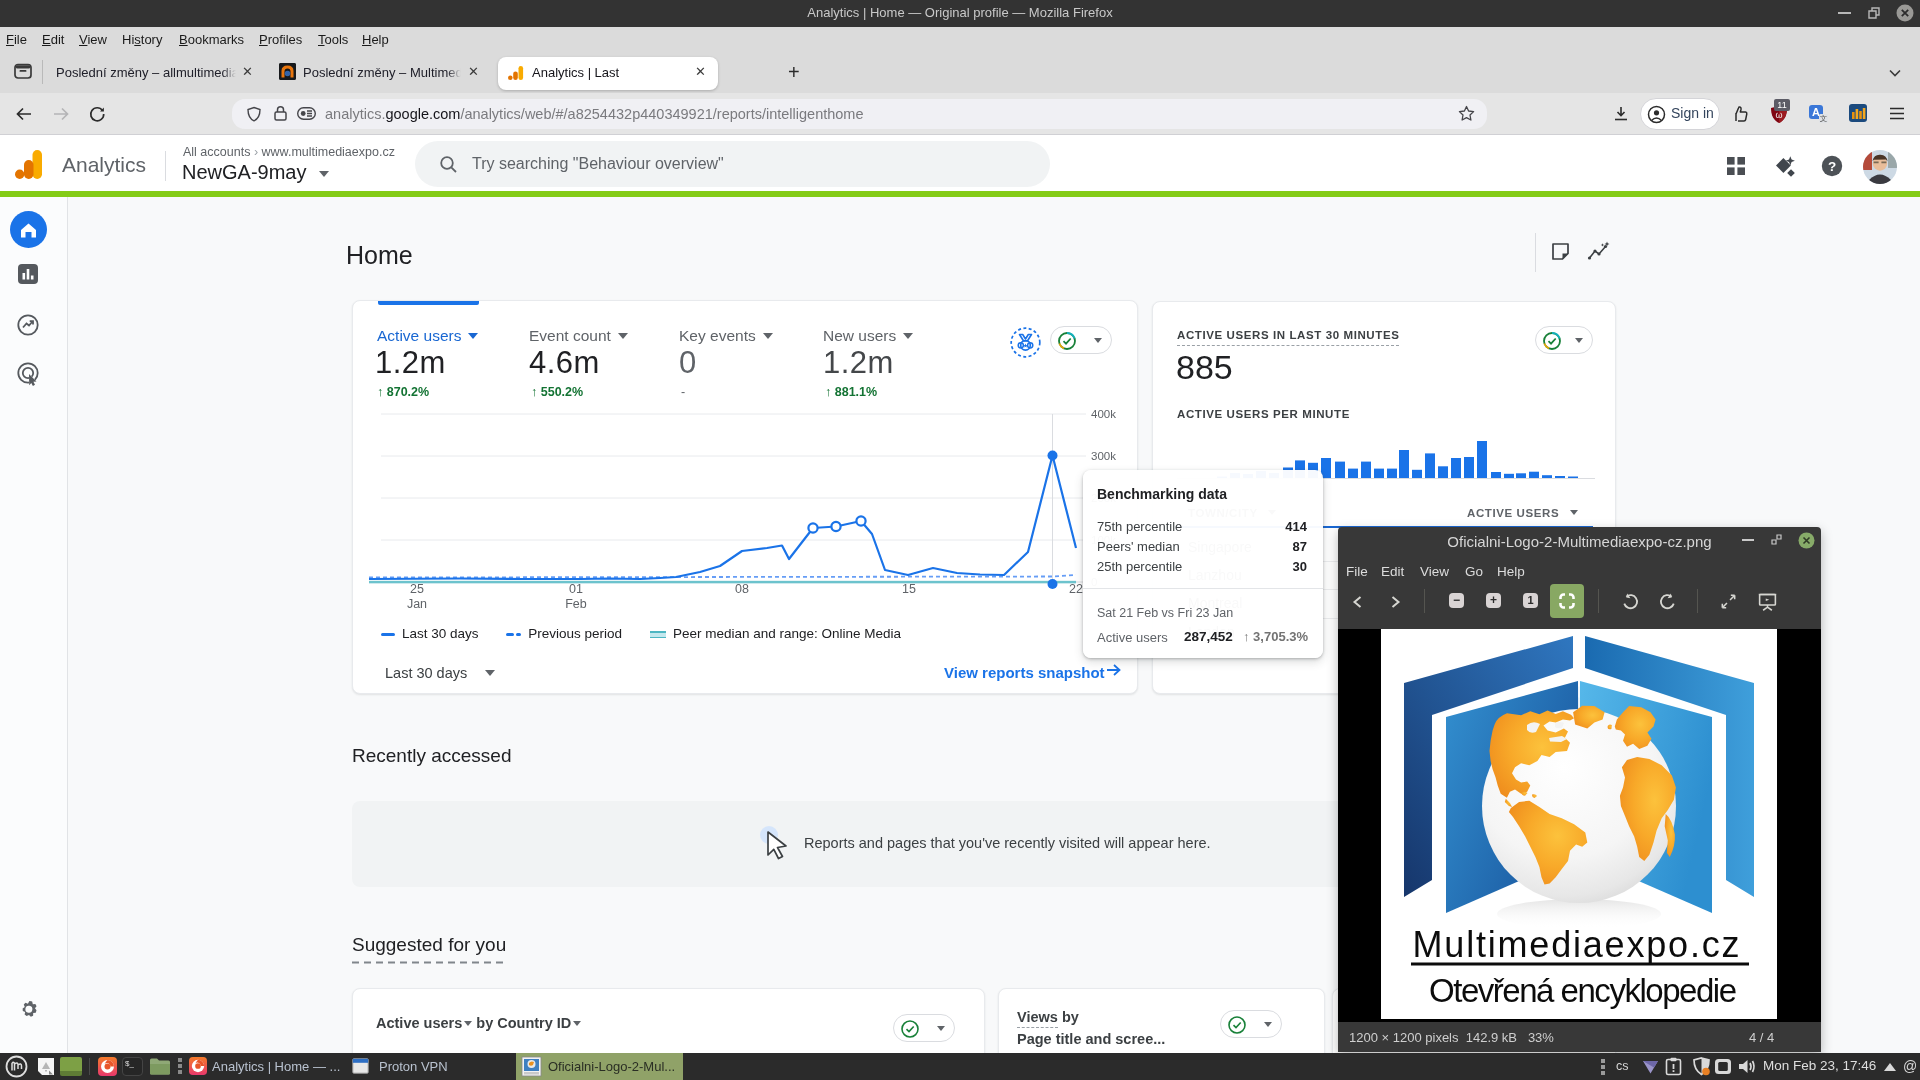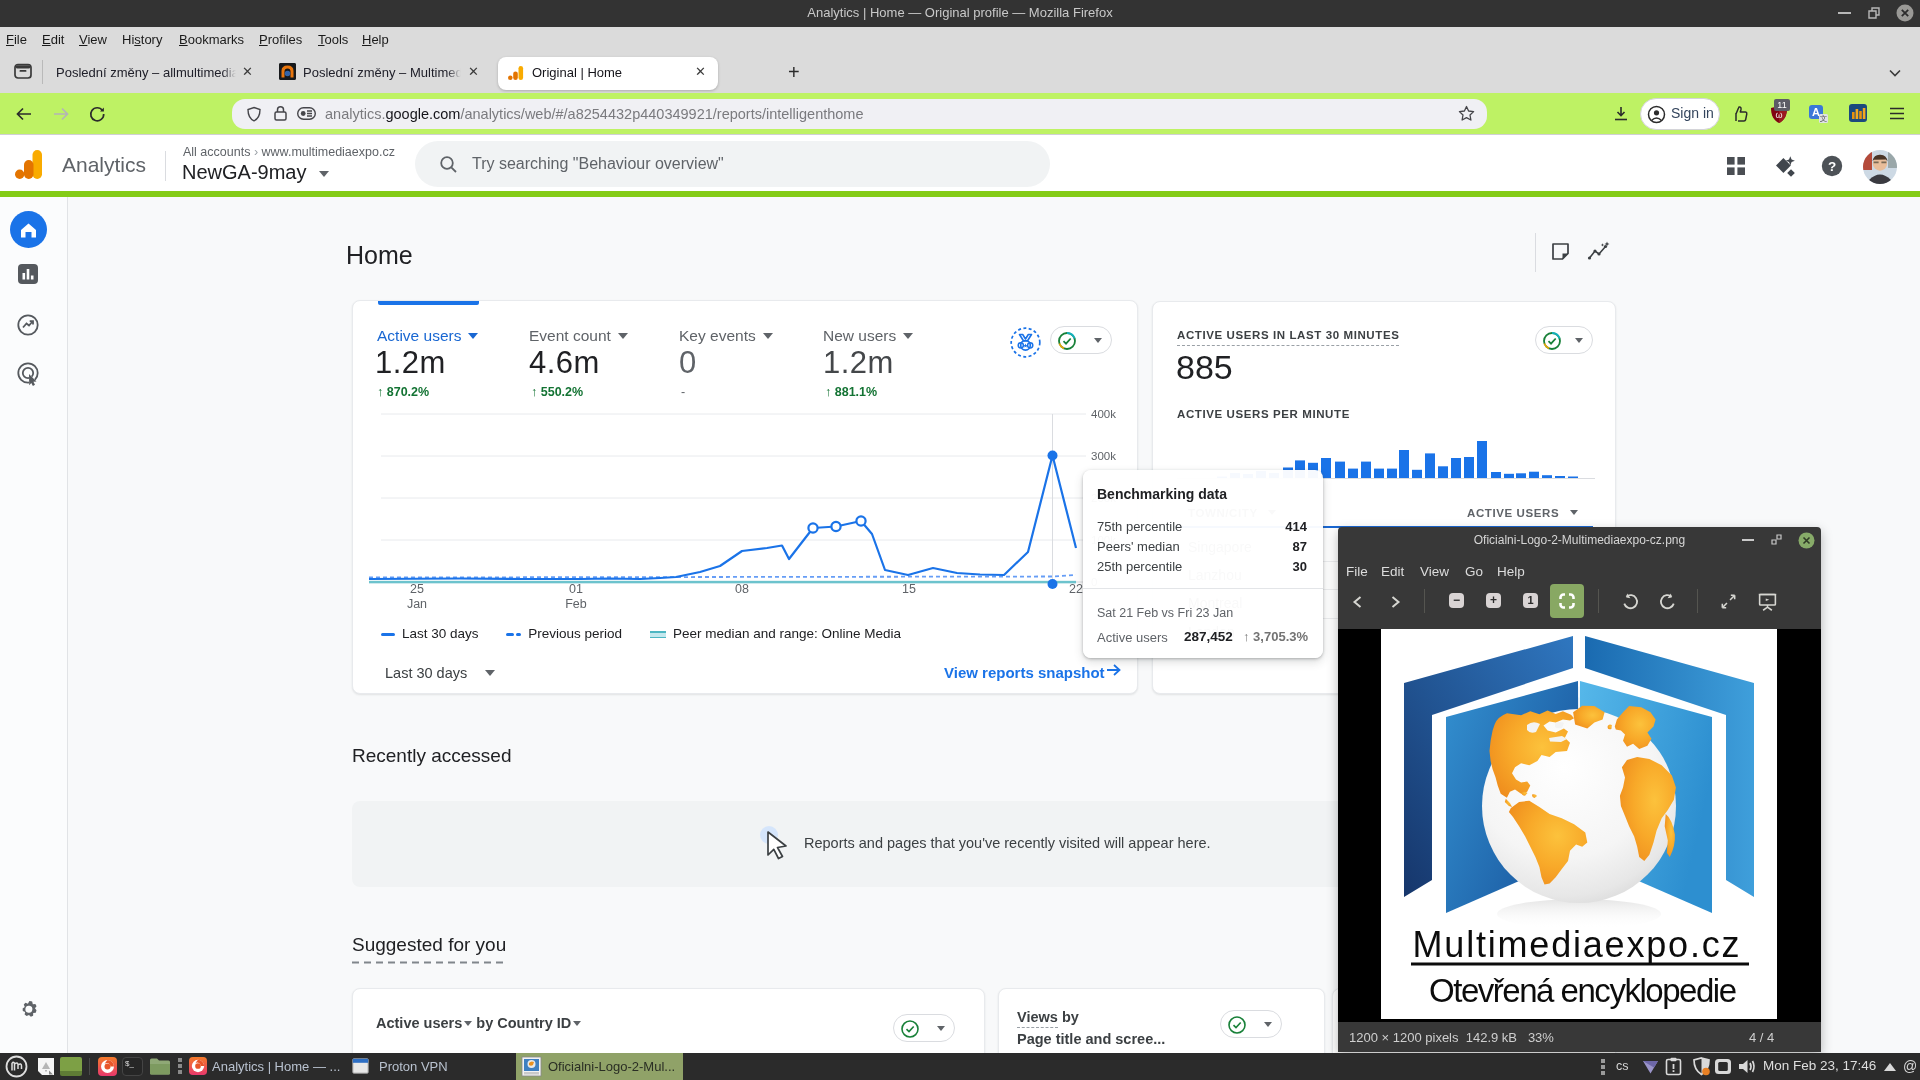--- a/index.html
+++ b/index.html
@@ -6,21 +6,21 @@
 html,body { width:1920px; height:1080px; overflow:hidden; font-family:"Liberation Sans", sans-serif; }
 .abs { position:absolute; }
 #stage { position:relative; width:1920px; height:1080px; background:#f8f9fa; }
 
 
 #titlebar { left:0; top:0; width:1920px; height:27px; background:#333333; color:#cfcfcf; }
 #titlebar .title { position:absolute; left:0; right:0; top:5px; text-align:center; font-size:13px; color:#c9c9c9; }
 #menubar { left:0; top:27px; width:1920px; height:25px; background:#dbdbdb; color:#1a1a1a; font-size:13px; }
 #menubar span.mi { position:absolute; top:5px; }
 #tabbar { left:0; top:52px; width:1920px; height:41px; background:#dbdbdb; }
-#navbar { left:0; top:93px; width:1920px; height:42px; background:#bef264; border-bottom:1px solid #d0d0d4; }
+#navbar { left:0; top:93px; width:1920px; height:42px; background:#e5e5e5; border-bottom:1px solid #d0d0d4; }
 .urlfield { position:absolute; left:232px; top:6px; width:1255px; height:30px; background:#f0f0f4; border-radius:13px; }
 
 
 #gaheader { left:0; top:135px; width:1920px; height:62px; background:#ffffff; border-bottom:6px solid #84cc16; }
 
 
 #content { left:0; top:197px; width:1920px; height:856px; background:#f8f9fa;padding-left:40px; }
 #sidebar { left:0; top:0px; width:68px; height:856px; background:#fbfcfd; border-right:1px solid #e1e3e6; }
 
 .card { position:absolute; background:#fff; border:1px solid #e8eaed; border-radius:8px; box-shadow:0 1px 2px rgba(60,64,67,.12); }
@@ -31,21 +31,21 @@
 .pill svg { position:absolute; left:7px; top:5px; }
 .pill .car { position:absolute; right:9px; top:11px; width:0; height:0; border-left:4.5px solid transparent; border-right:4.5px solid transparent; border-top:5px solid #5f6368; }
 .mlabel { position:absolute; font-size:15.5px; font-weight:500; color:#5f6368; }
 .mval { position:absolute; font-size:31px; color:#202124; letter-spacing:0.5px; }
 .mpct { position:absolute; font-size:12.5px; font-weight:bold; color:#137333; }
 .mcar { display:inline-block; width:0; height:0; border-left:5px solid transparent; border-right:5px solid transparent; border-top:6px solid currentColor; margin-left:7px; position:relative; top:-2px; }
 .rowlab { font-size:14px; color:#5f6368; }
 .ttrow { font-size:13px; color:#3c4043; }
 .ttval { right:16px; font-size:13px; font-weight:bold; color:#202124; text-align:center; }
 #viewer { left:1338px; top:527px; width:483px; height:525px; background:#383838; border-radius:4px 4px 0 0; box-shadow:0 4px 12px rgba(0,0,0,.28); }
-#viewer .vtitle { position:absolute; left:0; right:0; top:6px; text-align:center; font-size:12px; color:#d6d6d6; }
+#viewer .vtitle { position:absolute; left:0; right:0; top:6px; text-align:center; font-size:15px; color:#d6d6d6; }
 #viewer .vmenu span { position:absolute; top:37px; font-size:13.5px; color:#dcdcdc; }
 .tbtn { position:absolute; width:15px; height:15px; background:#d9d4d4; border-radius:4px; color:#2a2a2a; text-align:center; font-size:12px; font-weight:bold; line-height:14px; }
 #taskbar { left:0; top:1053px; width:1920px; height:27px; background:#2b2b2b; }
 #taskbar .wintxt { position:absolute; top:6px; font-size:13px; color:#b9c2cf; white-space:nowrap; }
 </style>
 </head>
 <body>
 <div id="stage">
 
   <div class="abs" id="titlebar">
@@ -84,21 +84,21 @@
           <circle cx="8.5" cy="10.5" r="2.8" fill="#3464a8"></circle>
         </svg></div>
     <div class="abs tabtxt" style="left:303px;top:13px;width:158px;">Poslední změny – Multimedi</div>
     <span class="abs tabx" style="left:468px;top:12px;">✕</span>
     <div class="abs" id="activetab" style="left:498px;top:5px;width:220px;height:33px;background:#fff;border-radius:8px;box-shadow:0 1px 3px rgba(0,0,0,.22);"></div>
     <svg class="abs" style="left:507px;top:11px;" width="18" height="20" viewBox="0 0 18 20">
         <rect x="11.5" y="3" width="4.6" height="14" rx="2.3" fill="#f9ab00"></rect>
         <rect x="6.2" y="8.5" width="4.6" height="8.5" rx="2.3" fill="#e37400"></rect>
         <circle cx="3.3" cy="14.7" r="2.3" fill="#e37400"></circle>
       </svg>
-    <div class="abs" style="left:532px;top:13px;font-size:13px;color:#15141a;">Original | Home</div>
+    <div class="abs" style="left:532px;top:13px;font-size:13px;color:#15141a;">Analytics | Last</div>
     <span class="abs tabx" style="left:695px;top:12px;">✕</span>
     <span class="abs" style="left:788px;top:9px;font-size:20px;color:#2b2b2b;font-weight:400;">+</span>
     <svg class="abs" style="left:1888px;top:14px;" width="14" height="14" viewBox="0 0 14 14">
         <path d="M2 4.5 L7 9.5 L12 4.5" fill="none" stroke="#3a3a3a" stroke-width="1.6"></path>
       </svg>
   </div>
   <div class="abs" id="navbar">
     <svg class="abs" style="left:15px;top:12px;" width="18" height="18" viewBox="0 0 18 18">
         <path d="M16 9 L3 9 M8 3.5 L2.5 9 L8 14.5" fill="none" stroke="#2b2b2b" stroke-width="1.7"></path>
       </svg>

